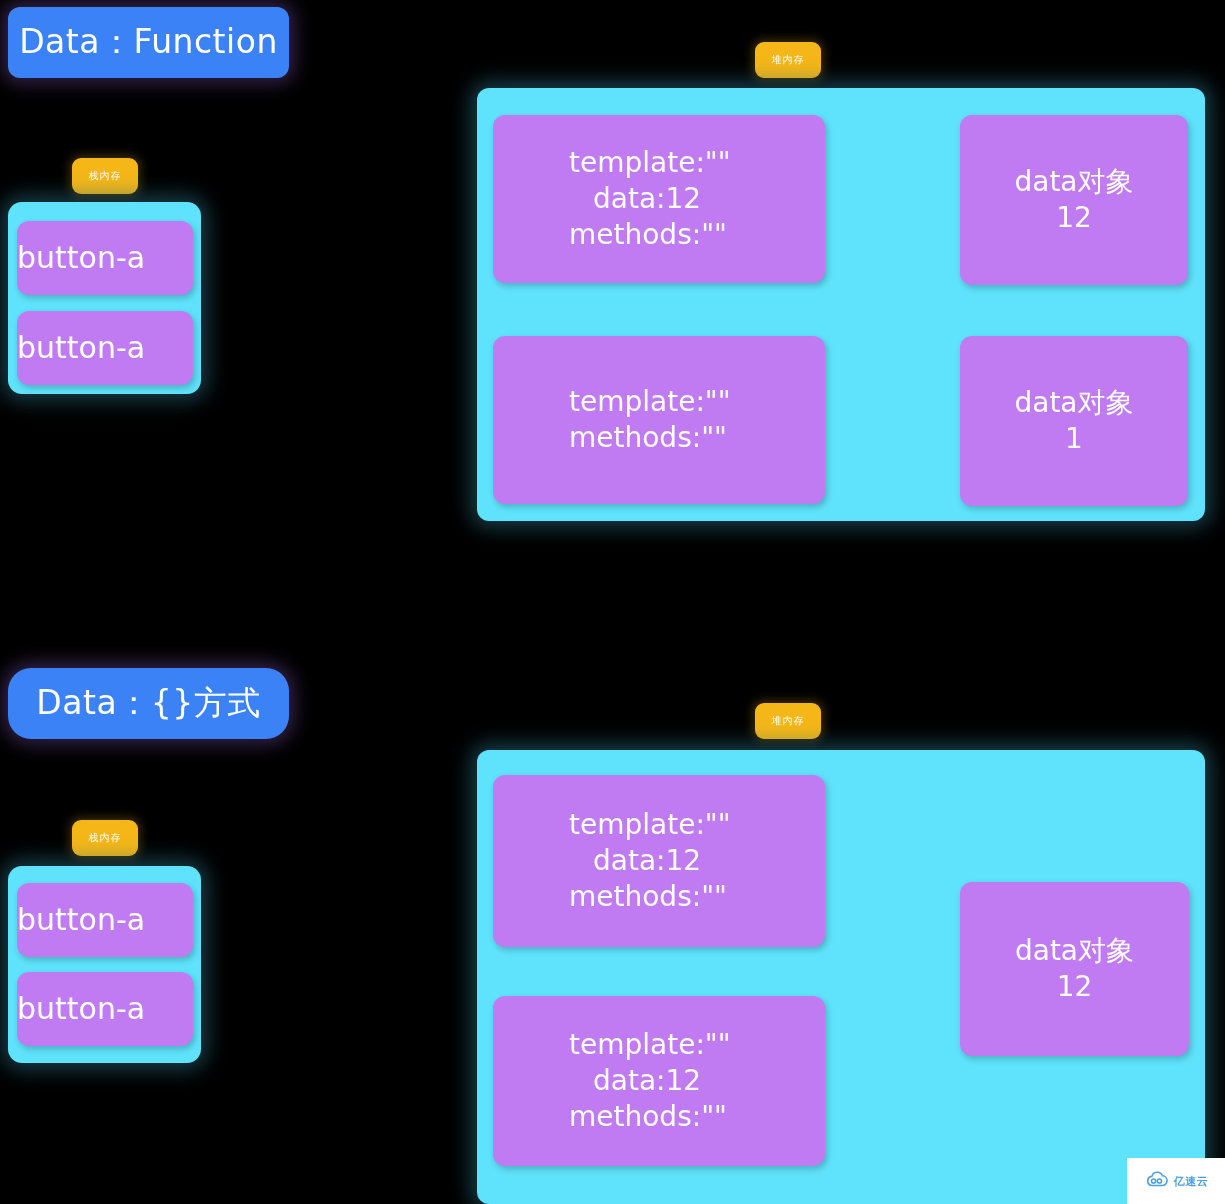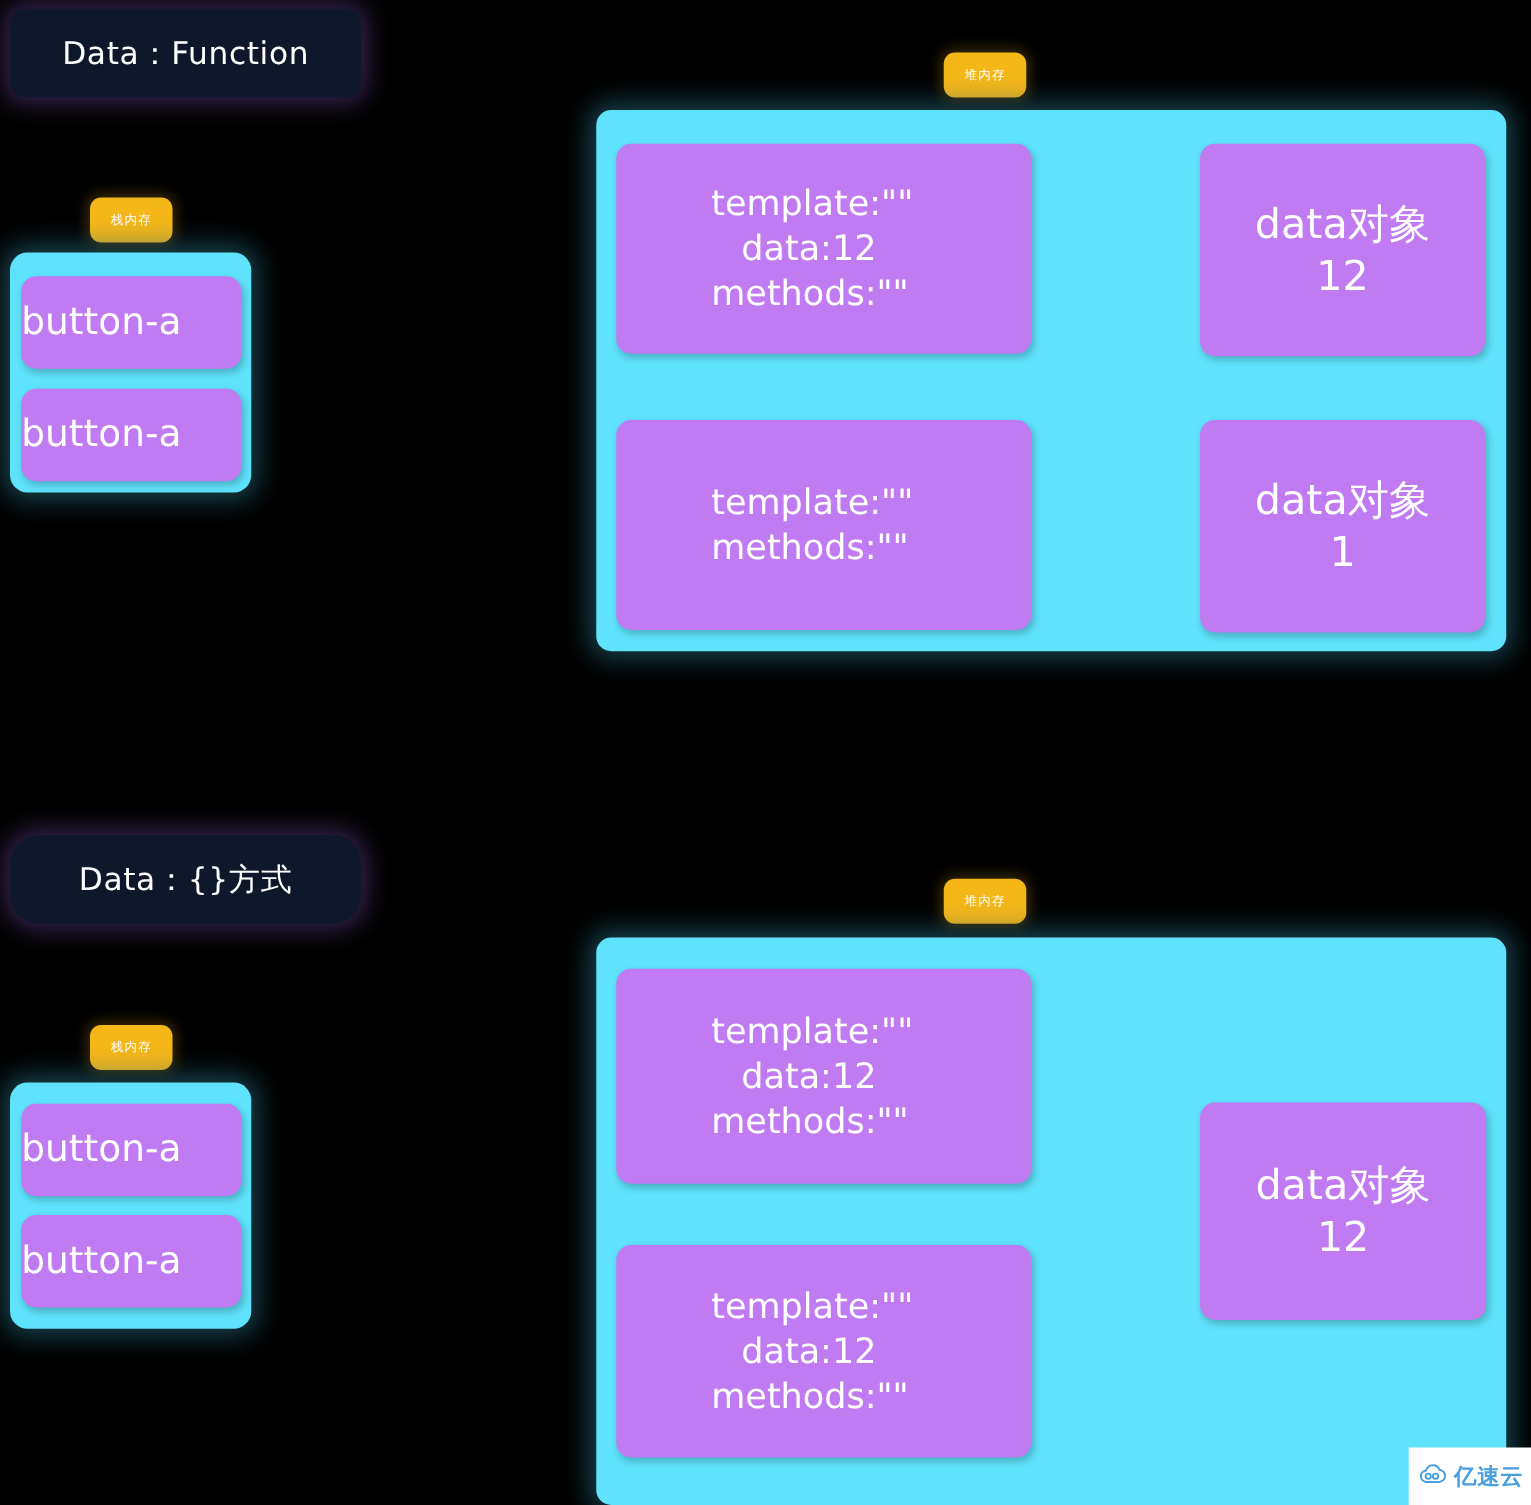--- a/index.html
+++ b/index.html
@@ -14,28 +14,28 @@
     position: relative;
     width: 1225px;
     height: 1204px;
     background: #000000;
     overflow: hidden;
   }
 
   
   .title-pill {
     position: absolute;
-    background: #0f172a;
+    background: #3b82f6;
     border-radius: 12px;
     color: #ffffff;
     display: flex;
     align-items: center;
     justify-content: center;
     box-shadow: 0 0 18px 6px rgba(90,60,130,0.55);
-    font-size: 25px;
+    font-size: 33px;
     letter-spacing: 0.5px;
     white-space: nowrap;
   }
 
   
   .badge {
     position: absolute;
     background: #f5b718;
     border-radius: 9px;
     color: #ffffff;
@@ -78,21 +78,21 @@
     box-sizing: border-box;
     justify-content: center;
   }
   .purple-box.vnode {
     font-size: 28px;
   }
   .purple-box.vnode .l1 { align-self: flex-start; padding-left: 76px; }
   .purple-box.vnode .l2 { align-self: flex-start; padding-left: 100px; }
   .purple-box.vnode .l3 { align-self: flex-start; padding-left: 76px; }
   .purple-box.dataobj {
-    font-size: 33px;
+    font-size: 28px;
   }
 
   
   #wires {
     position: absolute;
     left: 0;
     top: 0;
     width: 1225px;
     height: 1204px;
     pointer-events: none;
@@ -102,21 +102,21 @@
   .watermark {
     position: absolute;
     background: #ffffff;
     display: flex;
     align-items: center;
     justify-content: center;
     gap: 4px;
   }
   .watermark .wm-text {
     color: #4a9fe0;
-    font-size: 18px;
+    font-size: 11px;
     font-weight: bold;
     letter-spacing: 0.5px;
   }
 </style>
 </head>
 <body>
 
 <div id="canvas">
 
   <svg id="wires" viewBox="0 0 1225 1204" xmlns="http://www.w3.org/2000/svg">

